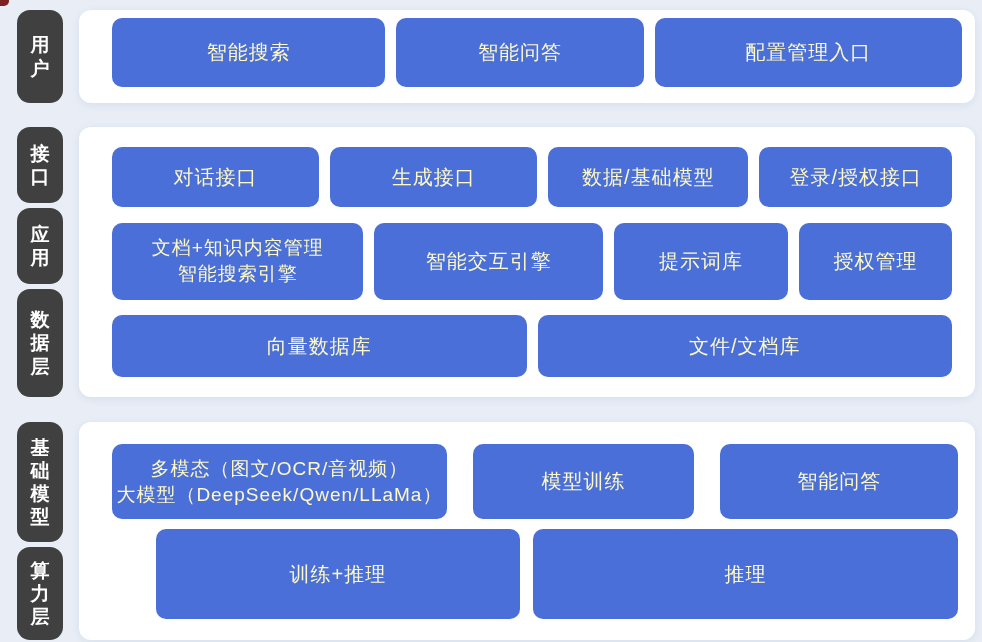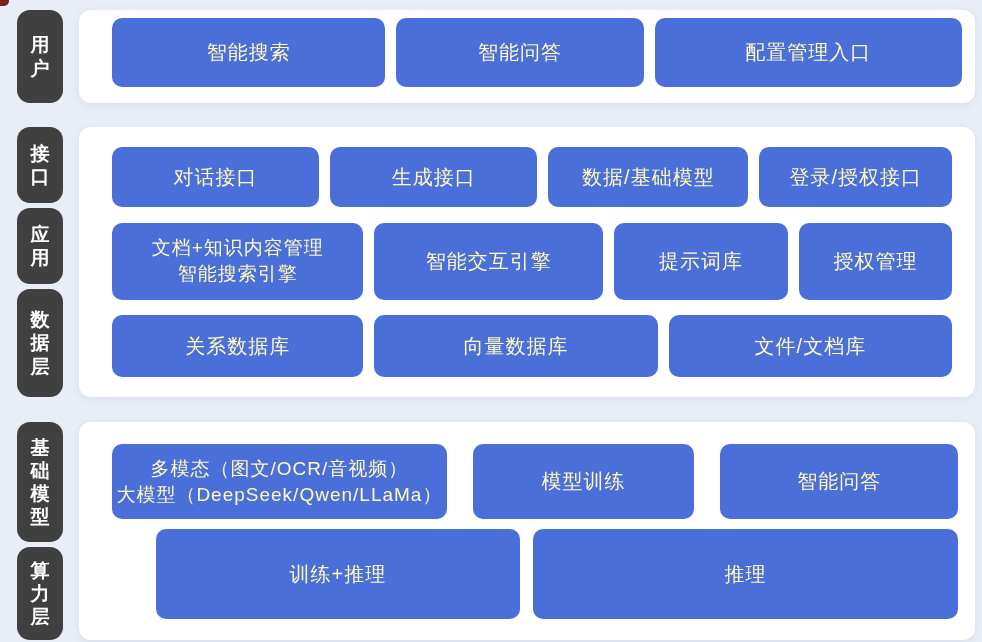--- a/index.html
+++ b/index.html
@@ -88,21 +88,20 @@
       <div class="block" style="flex:159">登录/授权接口</div>
     </div>
     <div class="row" id="row-application">
       <div class="block two-line" style="flex:253">文档+知识内容管理
 智能搜索引擎</div>
       <div class="block" style="flex:230">智能交互引擎</div>
       <div class="block" style="flex:175">提示词库</div>
       <div class="block" style="flex:154">授权管理</div>
     </div>
     <div class="row" id="row-data">
-      <div class="block" style="flex:253">关系数据库</div>
       <div class="block" style="flex:285">向量数据库</div>
       <div class="block" style="flex:285">文件/文档库</div>
     </div>
   </div>
 </div>
 
 <div class="section" id="section-bottom">
   <div class="labels">
     <div class="pill" style="flex:4">基础模型</div>
     <div class="pill" style="flex:3">算力层</div>

